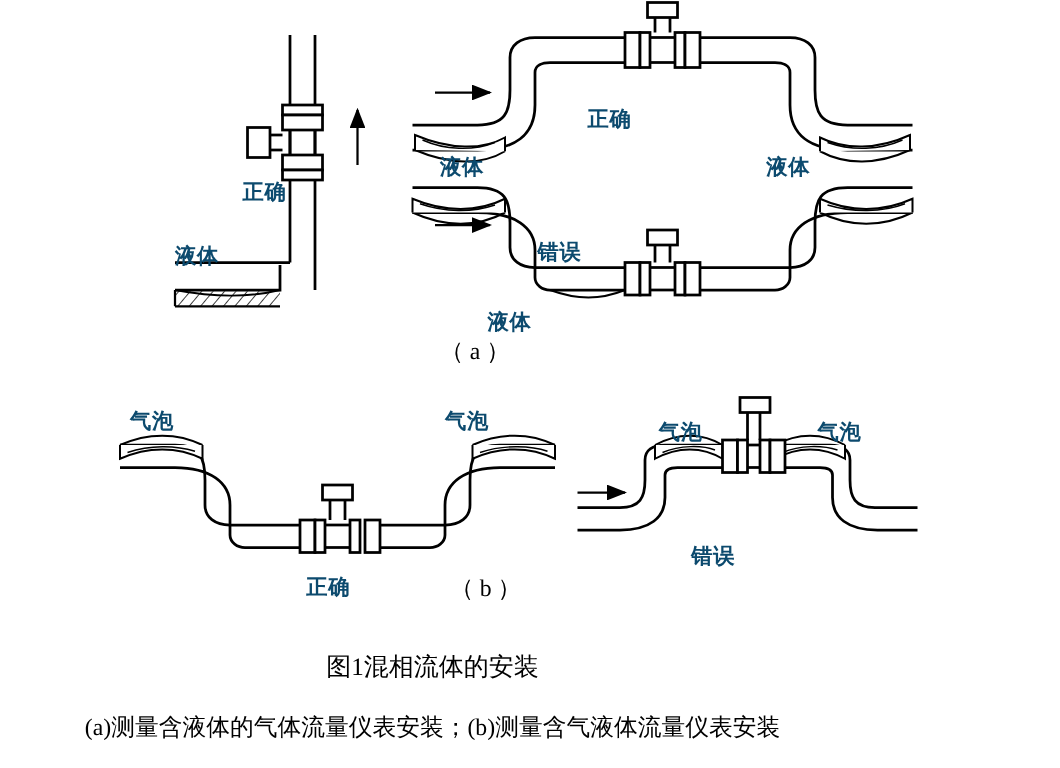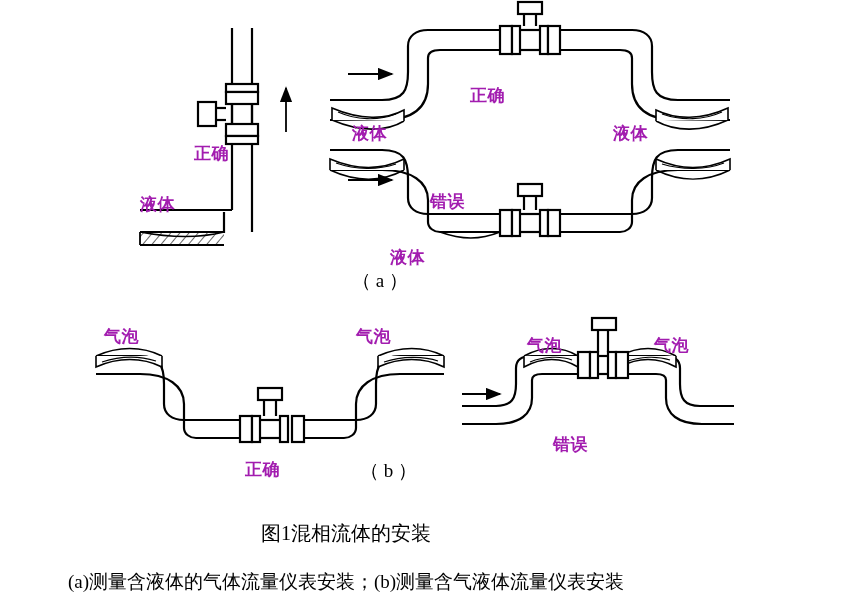--- a/index.html
+++ b/index.html
@@ -12,21 +12,21 @@
     overflow:hidden;
   }
   #fig{
     position:absolute;left:0;top:0;width:848px;height:614px;
   }
   .lbl{
     position:absolute;
     font-family:"Liberation Sans", sans-serif;
     font-size:17px;
     font-weight:600;
-    color:#a21caf;
+    color:#0c4a6e;
     white-space:nowrap;
     letter-spacing:0.5px;
   }
   .panel-lbl{
     position:absolute;
     font-family:"Liberation Serif", serif;
     font-size:19px;
     color:#000;
     white-space:nowrap;
   }

